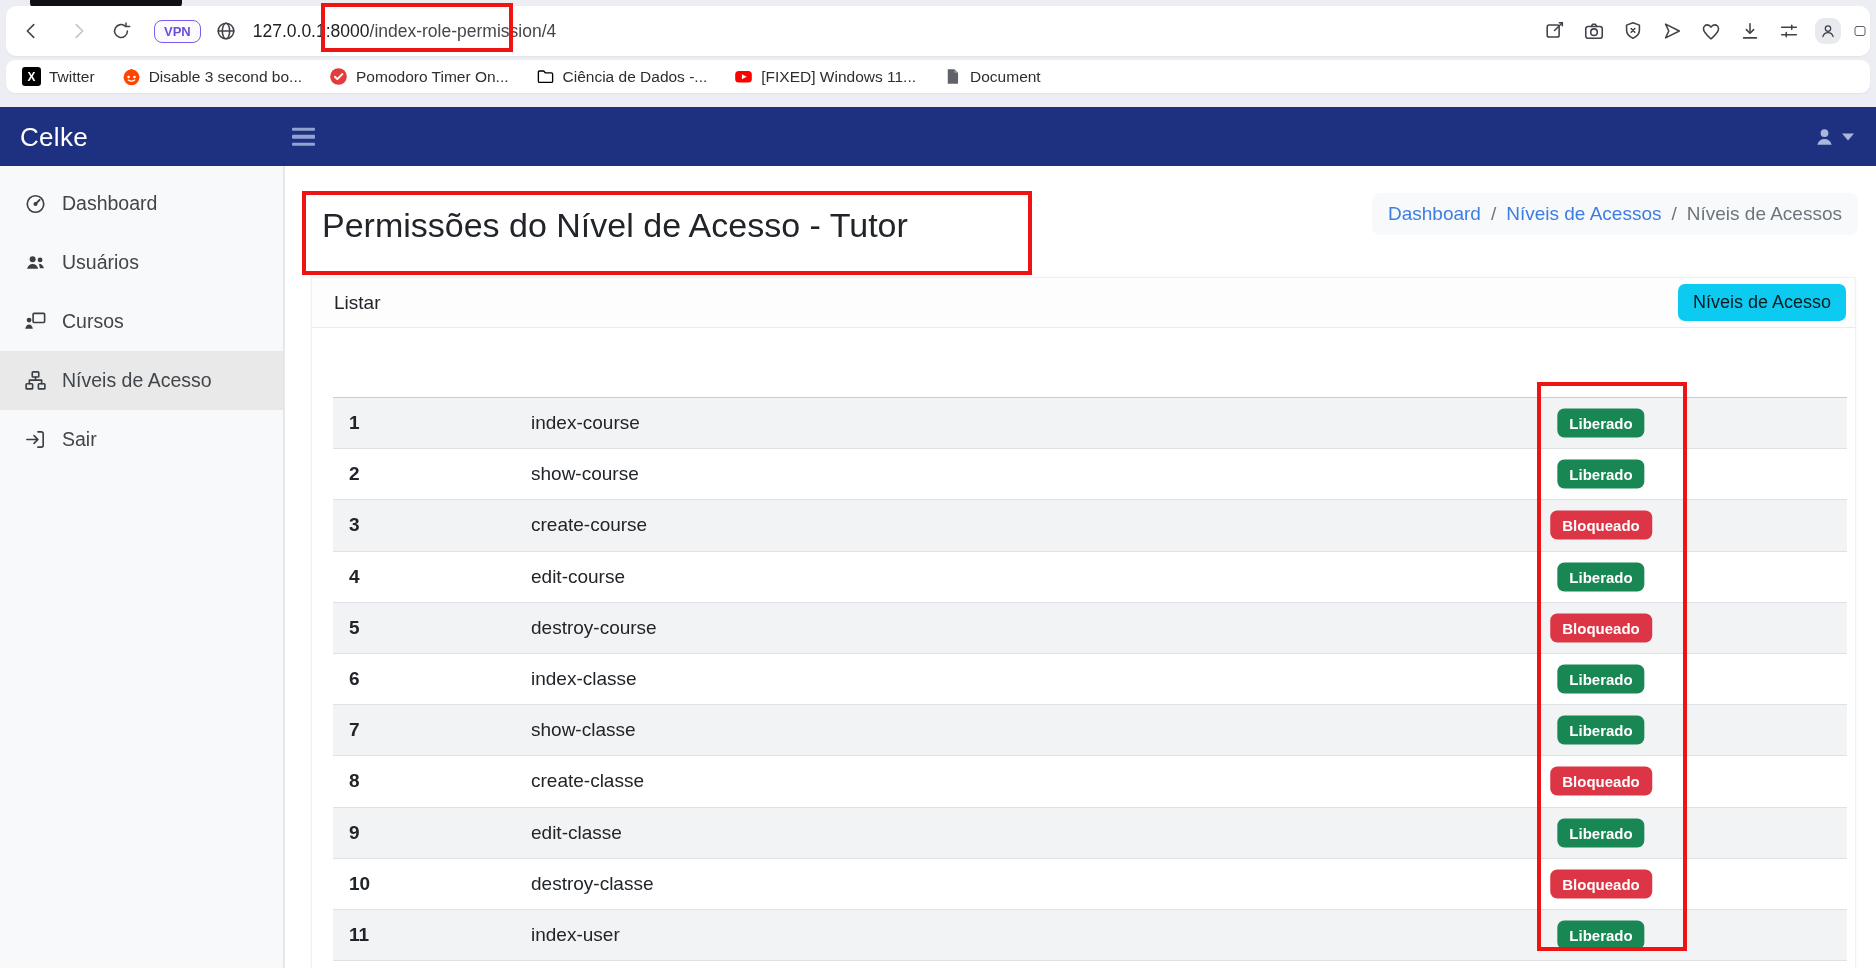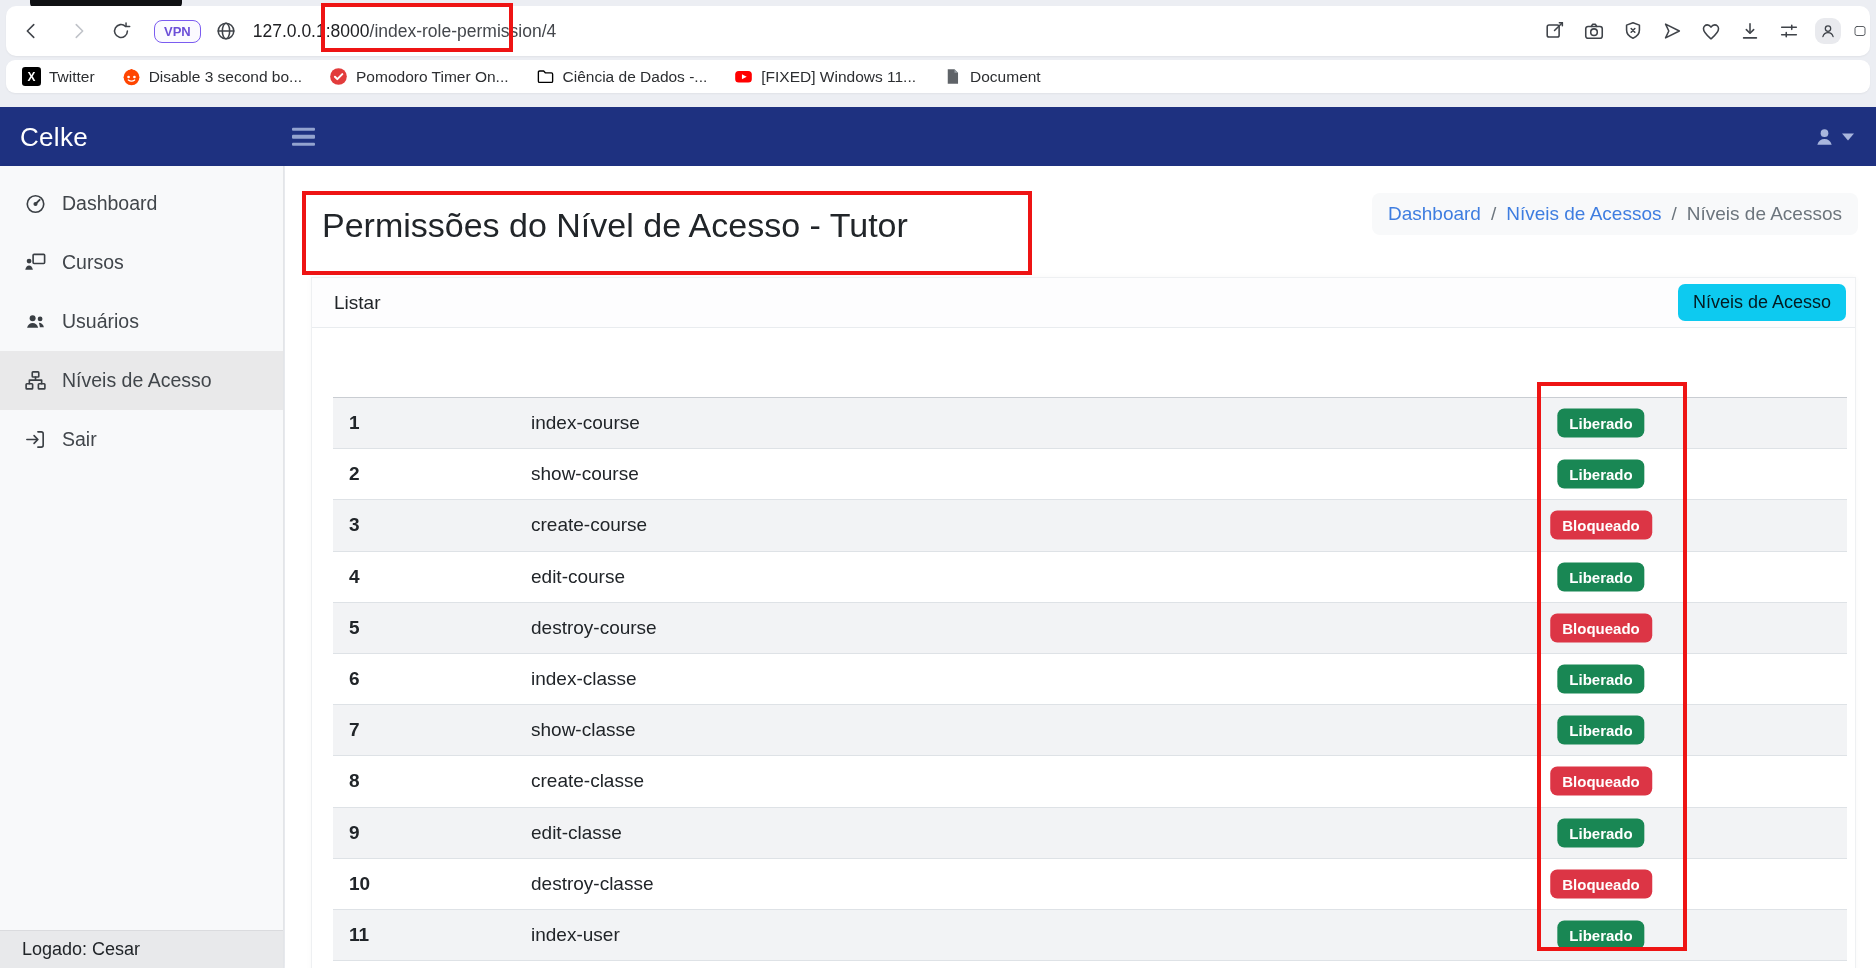--- a/index.html
+++ b/index.html
@@ -278,39 +278,39 @@
             <svg viewBox="0 0 24 24" fill="none" stroke="currentColor" stroke-width="1.7" stroke-linecap="round" stroke-linejoin="round">
               <circle cx="12" cy="12.5" r="8.6"></circle>
               <path d="M12 12.5l4.3-4.3" stroke-width="2"></path>
               <circle cx="12" cy="12.5" r="1.3" fill="currentColor"></circle>
             </svg>
           </span>
     <span class="side-label">Dashboard</span>
   </div>
         <div class="side-item">
     <span class="side-icon">
-            <svg viewBox="0 0 24 24" fill="none" stroke="currentColor" stroke-width="1.7" stroke-linejoin="round">
-              <rect x="9.5" y="3.5" width="12" height="9.5" rx="1"></rect>
-              <circle cx="5.3" cy="10.5" r="2.5" fill="currentColor" stroke="none"></circle>
-              <path d="M1.3 19.5c.6-3 2.2-4.5 4-4.5s3.4 1.5 4 4.5z" fill="currentColor" stroke="none"></path>
-            </svg>
-          </span>
-    <span class="side-label">Cursos</span>
-  </div>
-        <div class="side-item">
-    <span class="side-icon">
             <svg viewBox="0 0 24 24" fill="currentColor">
               <circle cx="9" cy="8.7" r="3.1"></circle>
               <path d="M3.2 18.5c.8-3.3 3-5 5.8-5s5 1.7 5.8 5z"></path>
               <circle cx="16.8" cy="9.3" r="2.5"></circle>
               <path d="M15.6 13.3c2.6.1 4.4 1.6 5.2 4.6h-4.2"></path>
             </svg>
           </span>
     <span class="side-label">Usuários</span>
   </div>
+        <div class="side-item">
+    <span class="side-icon">
+            <svg viewBox="0 0 24 24" fill="none" stroke="currentColor" stroke-width="1.7" stroke-linejoin="round">
+              <rect x="9.5" y="3.5" width="12" height="9.5" rx="1"></rect>
+              <circle cx="5.3" cy="10.5" r="2.5" fill="currentColor" stroke="none"></circle>
+              <path d="M1.3 19.5c.6-3 2.2-4.5 4-4.5s3.4 1.5 4 4.5z" fill="currentColor" stroke="none"></path>
+            </svg>
+          </span>
+    <span class="side-label">Cursos</span>
+  </div>
         <div class="side-item active">
     <span class="side-icon">
             <svg viewBox="0 0 24 24" fill="none" stroke="currentColor" stroke-width="1.7" stroke-linecap="round" stroke-linejoin="round">
               <rect x="8.6" y="3" width="6.8" height="5.4" rx=".8"></rect>
               <rect x="2.2" y="15.4" width="6.8" height="5.4" rx=".8"></rect>
               <rect x="15" y="15.4" width="6.8" height="5.4" rx=".8"></rect>
               <path d="M12 8.4v3.2M5.6 15.4v-3.8h12.8v3.8"></path>
             </svg>
           </span>
     <span class="side-label">Níveis de Acesso</span>
@@ -318,21 +318,20 @@
         <div class="side-item">
     <span class="side-icon">
             <svg viewBox="0 0 24 24" fill="none" stroke="currentColor" stroke-width="1.7" stroke-linecap="round" stroke-linejoin="round">
               <path d="M14.5 4H18a2 2 0 0 1 2 2v12a2 2 0 0 1-2 2h-3.5"></path>
               <path d="M3 12h11M10.5 8l4 4-4 4"></path>
             </svg>
           </span>
     <span class="side-label">Sair</span>
   </div>
       </div>
-    <div class="side-footer">Logado: Cesar</div>
   </div>
 
   <div class="main">
     <h2 class="page-title">Permissões do Nível de Acesso - Tutor</h2>
     <div class="breadcrumb">
         <span class="crumb-link">Dashboard</span>
         <span class="crumb-sep">/</span>
         <span class="crumb-link">Níveis de Acessos</span>
         <span class="crumb-sep">/</span>
         <span class="crumb-current">Níveis de Acessos</span>

